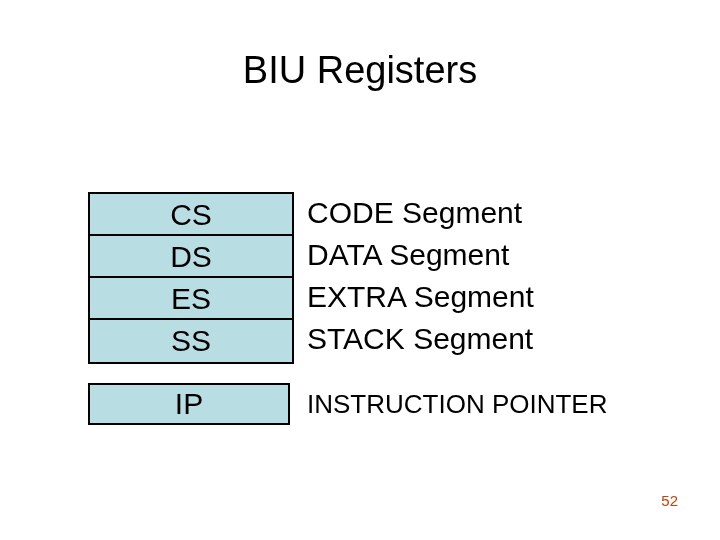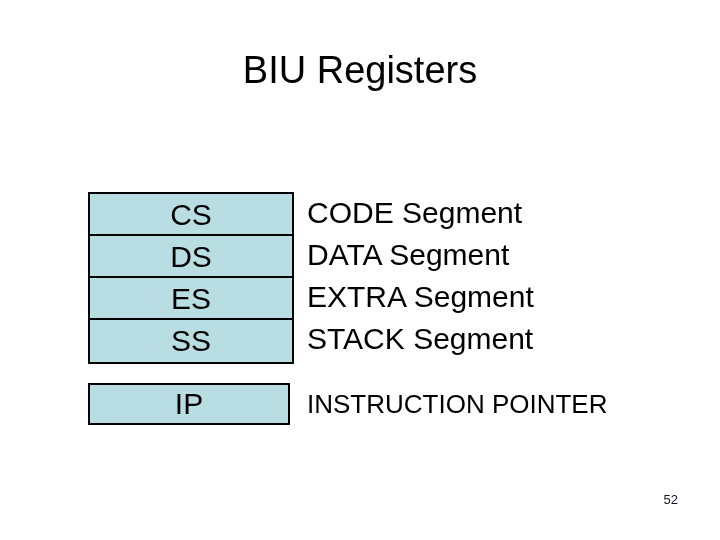--- a/index.html
+++ b/index.html
@@ -115,22 +115,22 @@
     font-size: 26px;
     color: #000000;
     white-space: nowrap;
   }
 
   
   #page-number {
     position: absolute;
     right: 42px;
     top: 492px;
-    font-size: 13px;
-    color: #0f172a;
+    font-size: 15px;
+    color: #c2410c;
     text-align: right;
   }
 </style>
 </head>
 <body>
 
 <div id="slide">
 
   <div id="register-diagram">
 

